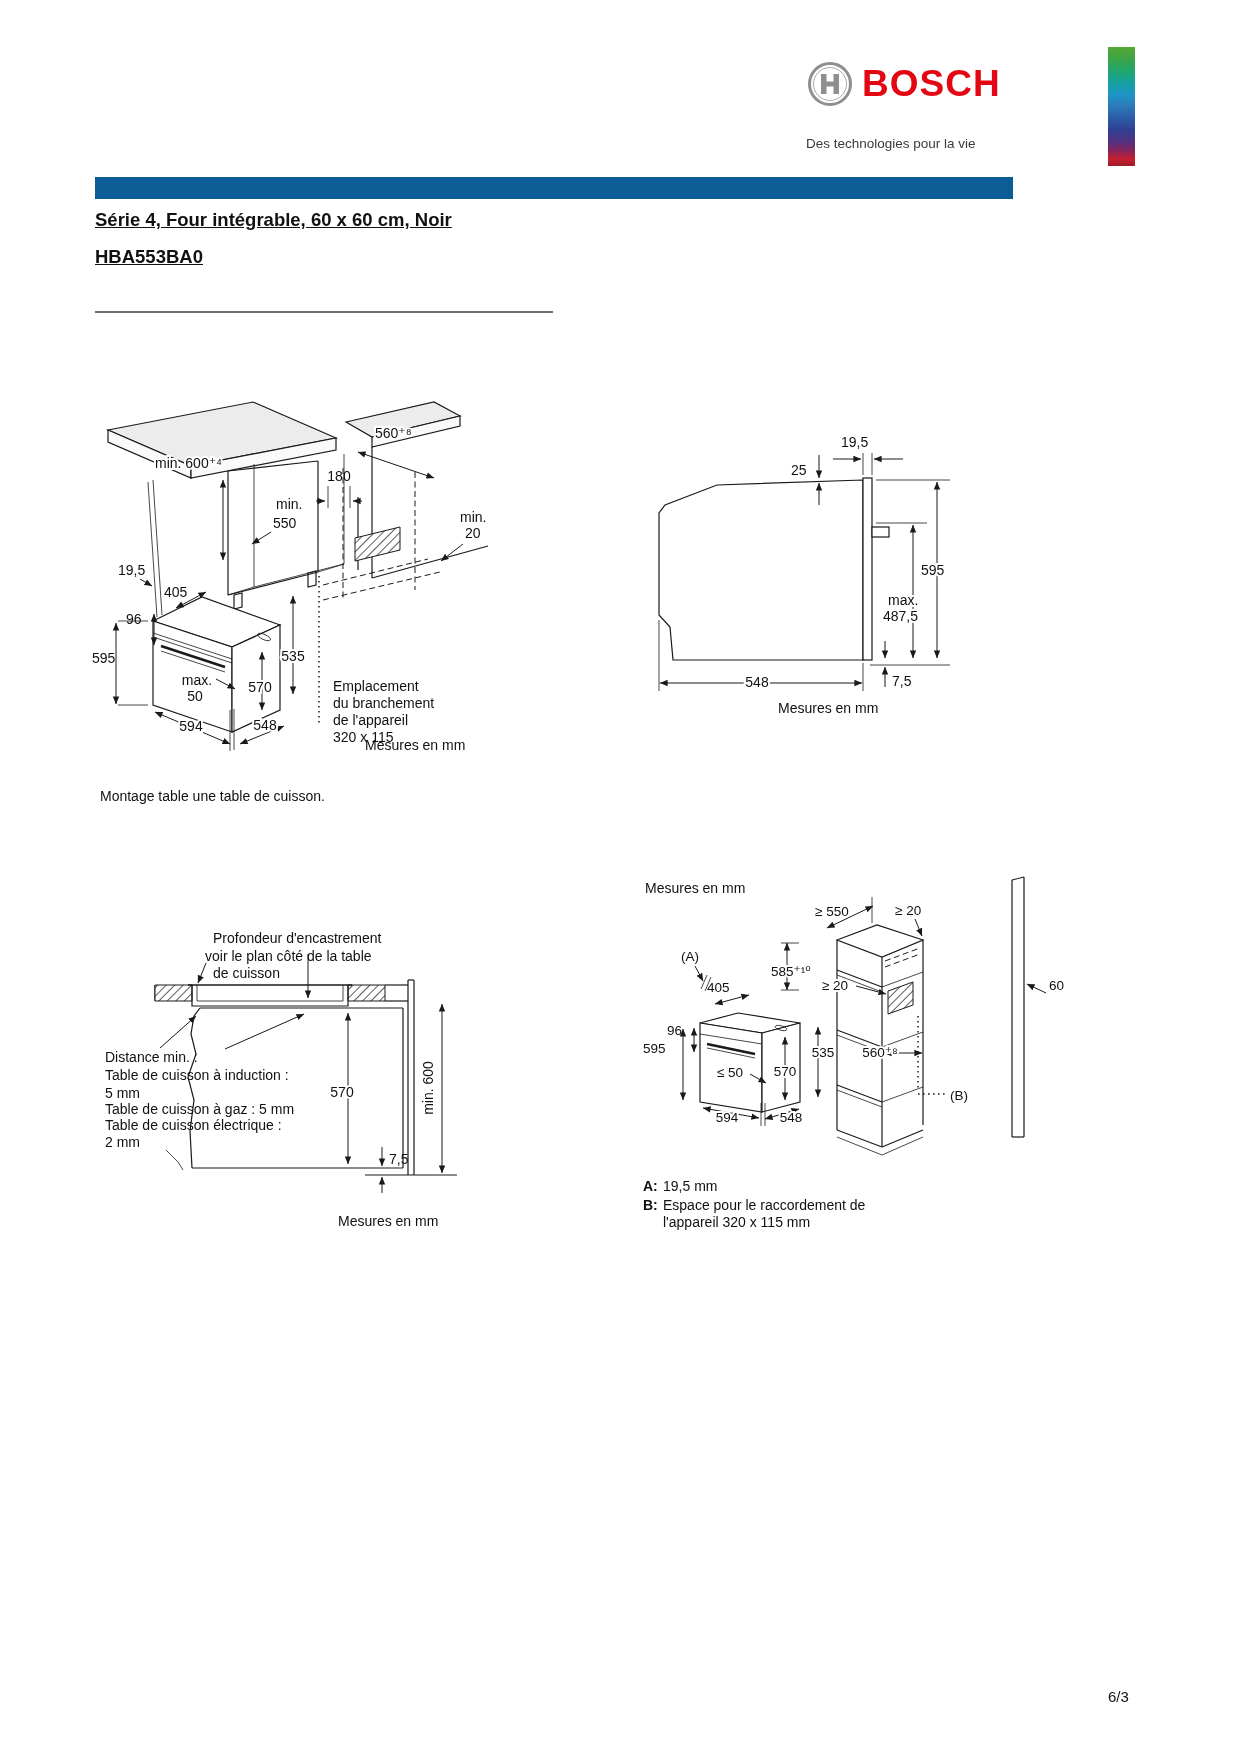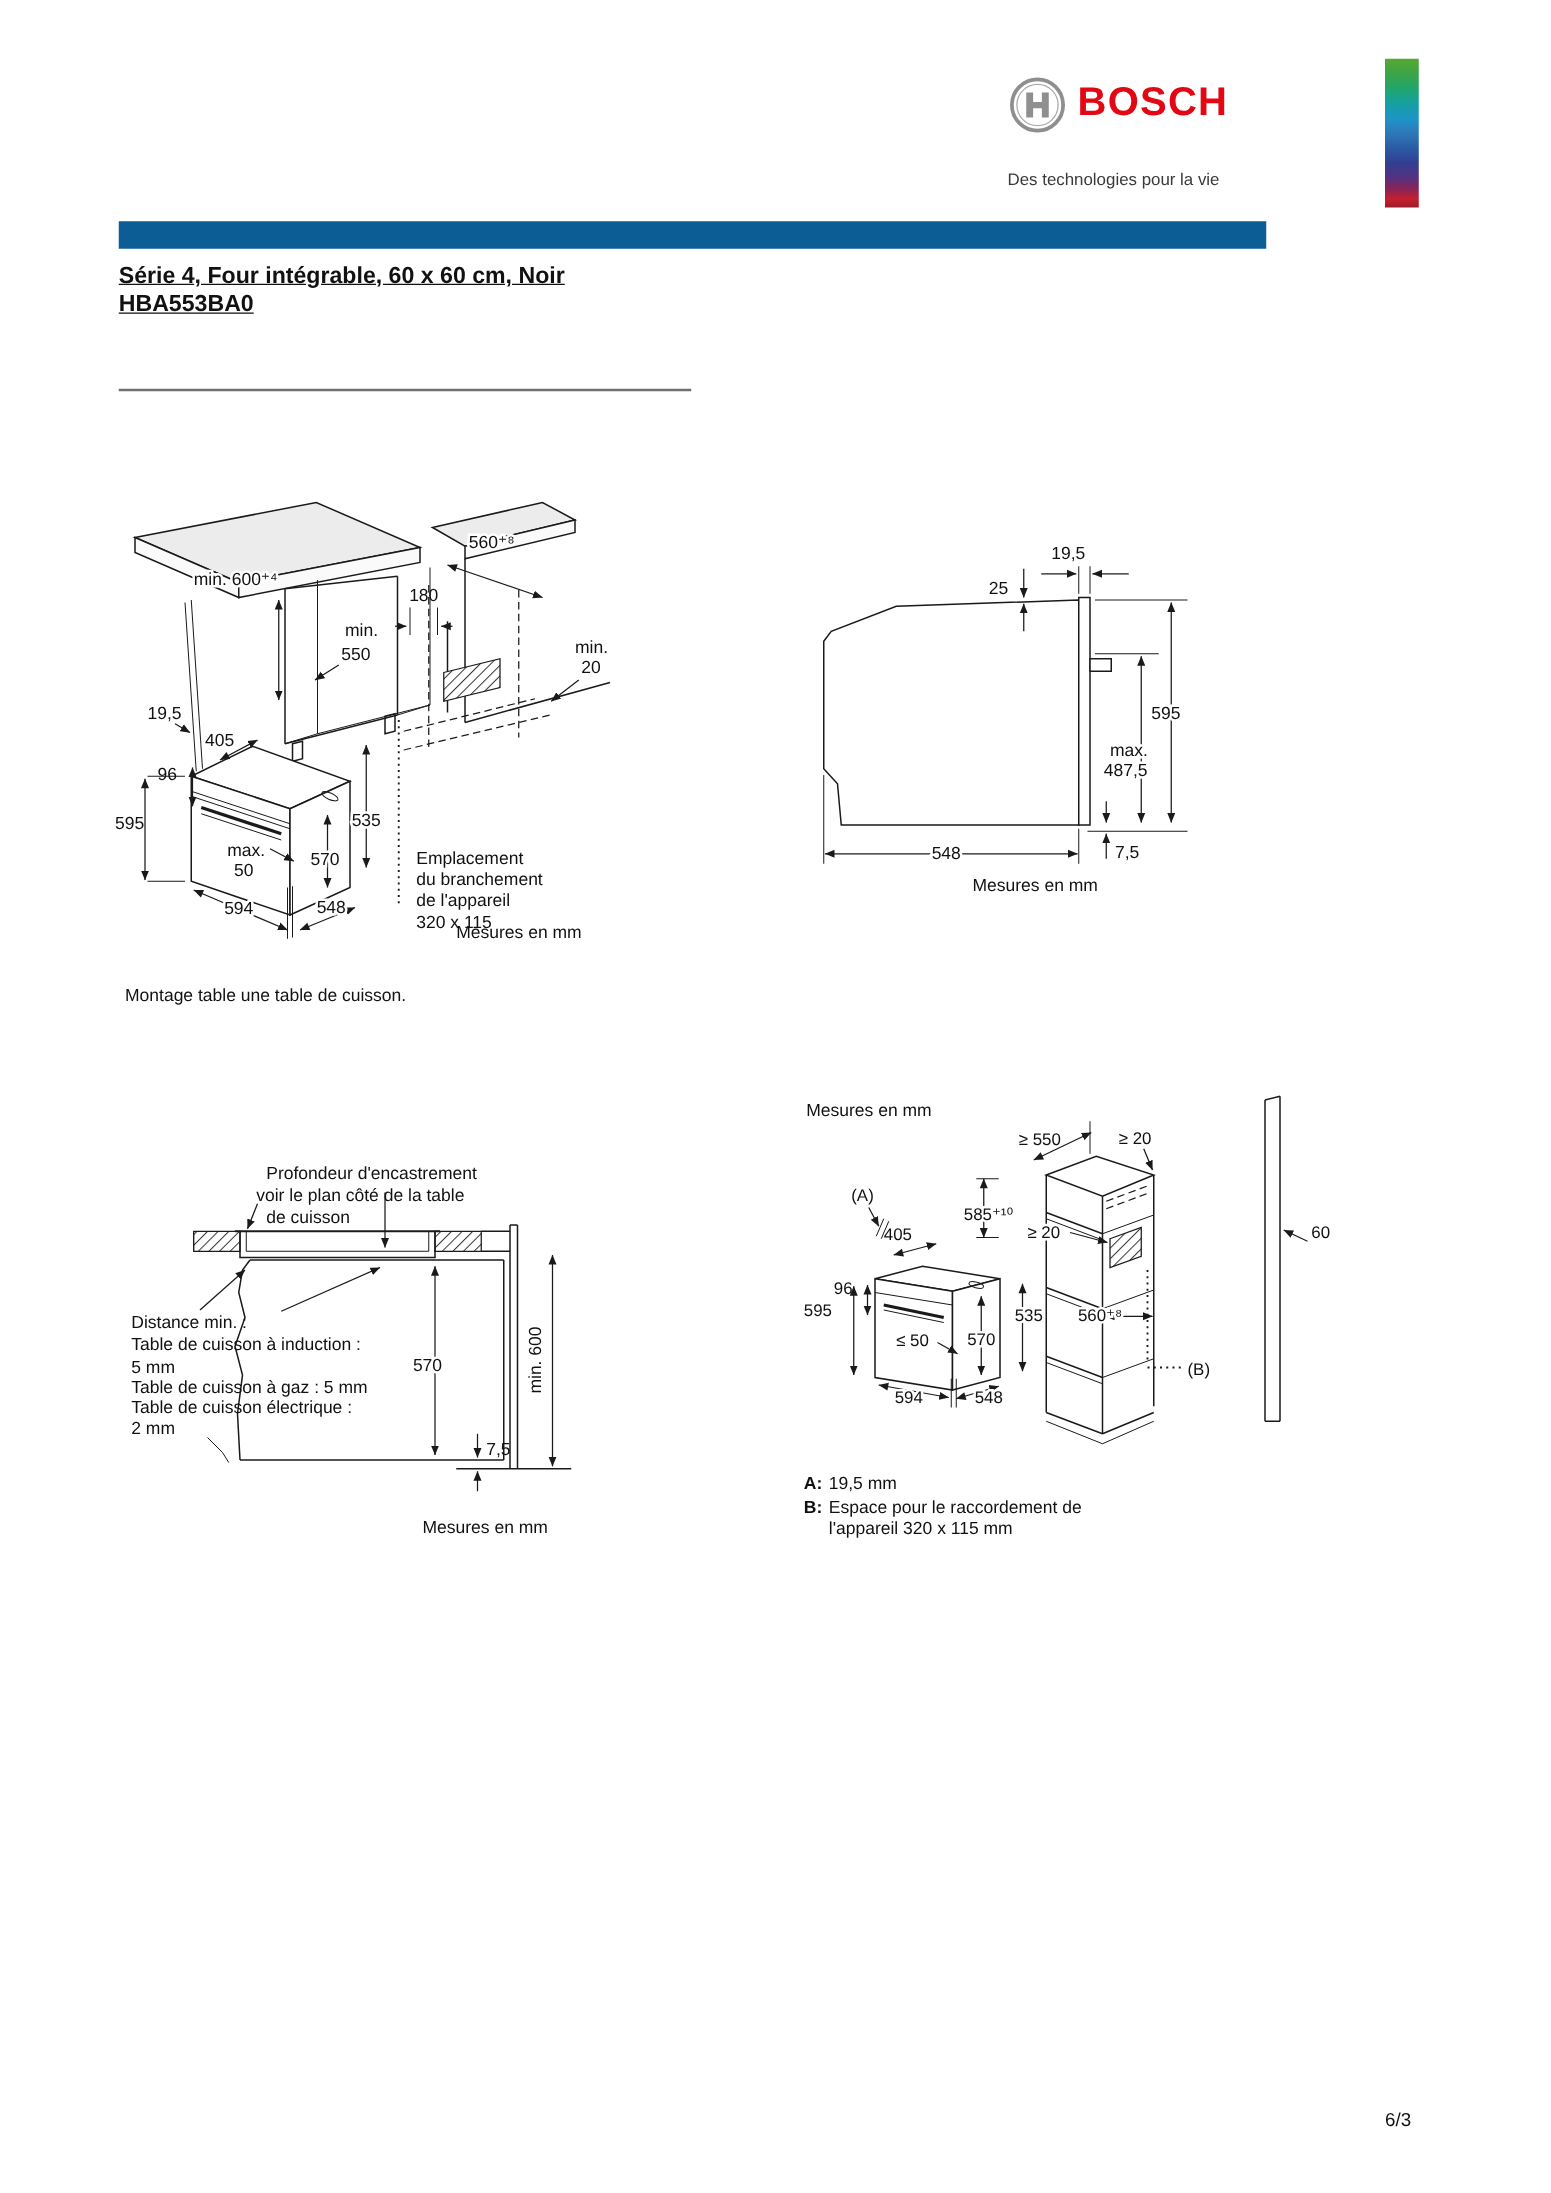--- a/index.html
+++ b/index.html
@@ -1,20 +1,20 @@
 <!DOCTYPE html>
 <html><head>
 <meta charset="utf-8">
 <style>
   html,body{margin:0;padding:0;background:#fff;}
   .page{position:relative;width:1241px;height:1754px;background:#fff;overflow:hidden;
         font-family:"Liberation Sans","DejaVu Sans",sans-serif;color:#111;}
   .abs{position:absolute;}
   
-  .brand{font-weight:bold;font-size:32px;letter-spacing:1px;color:#e30613;}
+  .brand{font-weight:bold;font-size:37px;letter-spacing:1px;color:#e30613;}
   .tagline{font-size:13.5px;color:#3a3a3a;margin-top:28px;}
   .stripe{width:27px;height:119px;
     background:linear-gradient(180deg,#57a932 0%,#3ba447 10%,#21a66e 20%,#16a0a0 30%,
       #1e95c6 40%,#2e79b8 50%,#2a5ba5 60%,#323f91 70%,#55307f 80%,#8c2355 88%,#c51f2f 94%,#9e1b28 100%);}
   .bluebar{width:918px;height:22px;background:#0c5d96;}
   .title{font-size:18.5px;font-weight:bold;white-space:nowrap;text-decoration:underline;}
   .divider{width:458px;height:1.5px;background:#6f6f6f;}
   .sectlabel{font-size:14px;}
   .pagenum{font-size:15px;}
   
@@ -45,21 +45,21 @@
     <circle cx="24" cy="24" r="16.5" fill="none" stroke="#aaaaaa" stroke-width="1"></circle>
     <path d="M15,14 h5.5 v7.5 h7 v-7.5 h5.5 v20 h-5.5 v-7.5 h-7 v7.5 h-5.5 z" fill="#8f8f8f"></path>
   </svg>
   <div class="abs brand" style="left:862px;top:63px">BOSCH</div>
   <div class="abs tagline" style="left:806px;top:108px">Des technologies pour la vie</div>
   <div class="abs stripe" style="left:1108px;top:47px"></div>
 
   <div class="abs bluebar" style="left:95px;top:177px"></div>
 
   <div class="abs title" style="left:95px;top:209px">Série 4, Four intégrable, 60 x 60 cm, Noir</div>
-  <div class="abs title" style="left:95px;top:232px">HBA553BA0</div>
+  <div class="abs title" style="left:95px;top:246px">HBA553BA0</div>
 
   <div class="abs divider" style="left:95px;top:311px"></div>
 
   <svg class="abs" style="left:88px;top:360px" width="420" height="400" viewBox="0 0 420 400">
     <defs>
       <marker id="mE1" markerWidth="9" markerHeight="8" refX="7.6" refY="4" orient="auto">
           <path d="M0,0.8 L7.8,4 L0,7.2 z"></path>
         </marker>
       <marker id="mS1" markerWidth="9" markerHeight="8" refX="0.4" refY="4" orient="auto">
           <path d="M8,0.8 L0.2,4 L8,7.2 z"></path>

